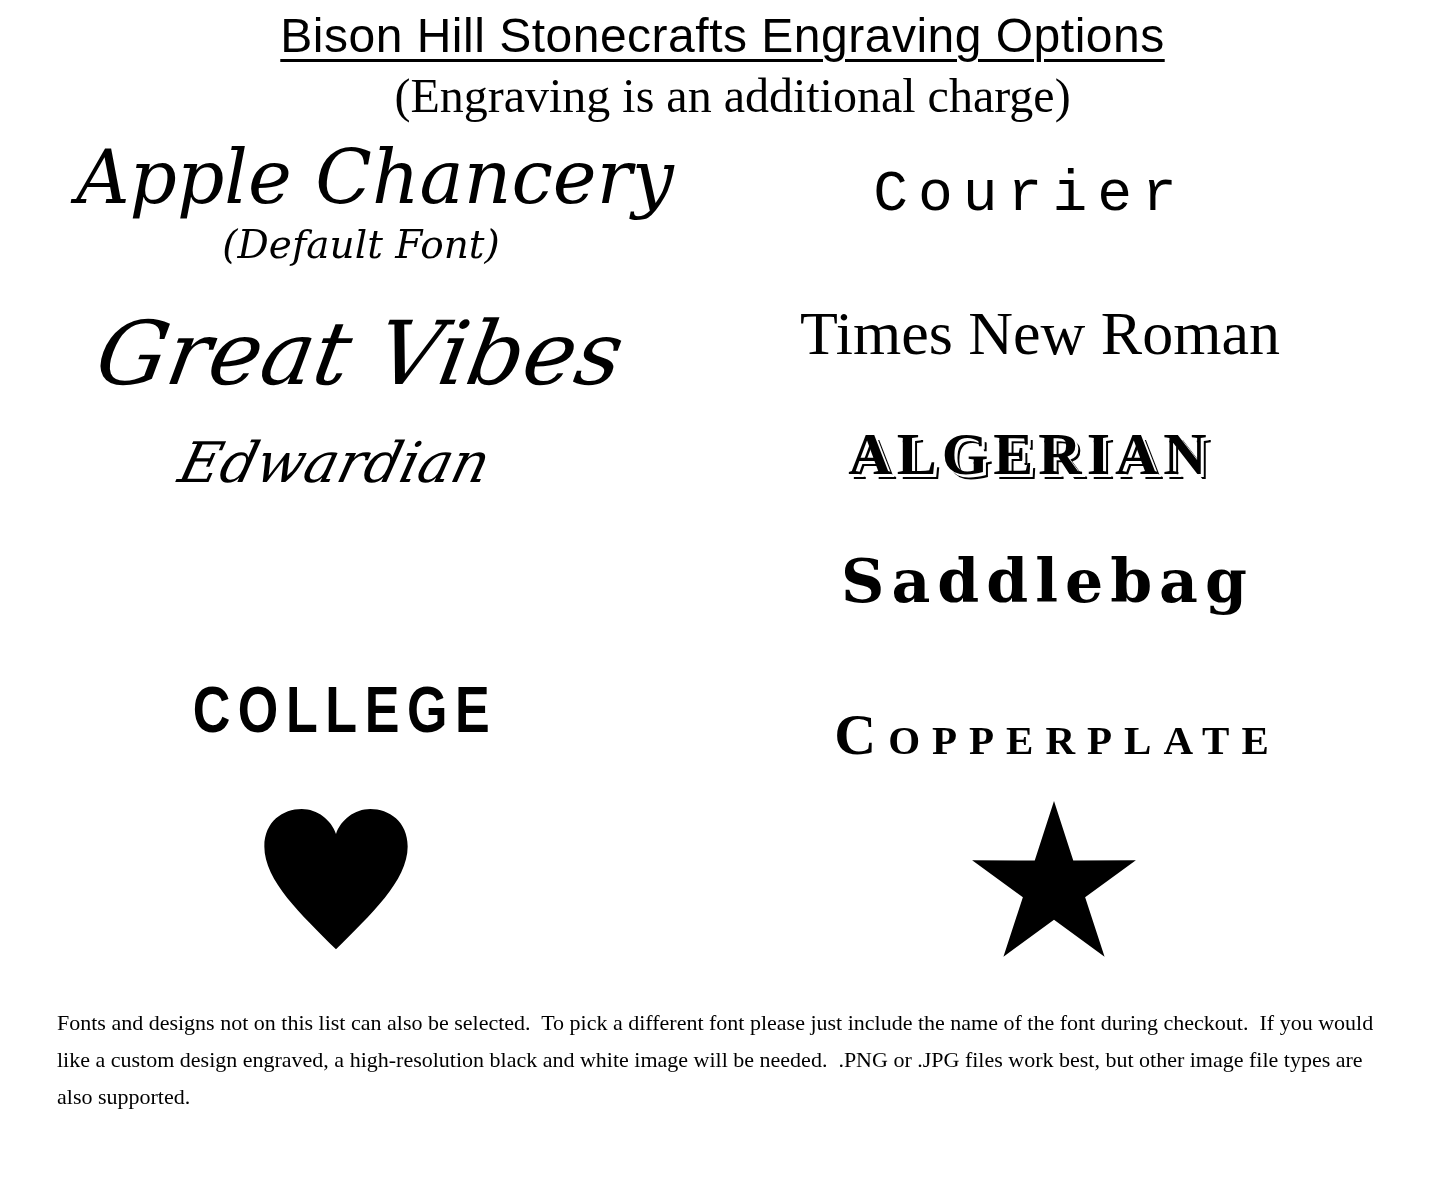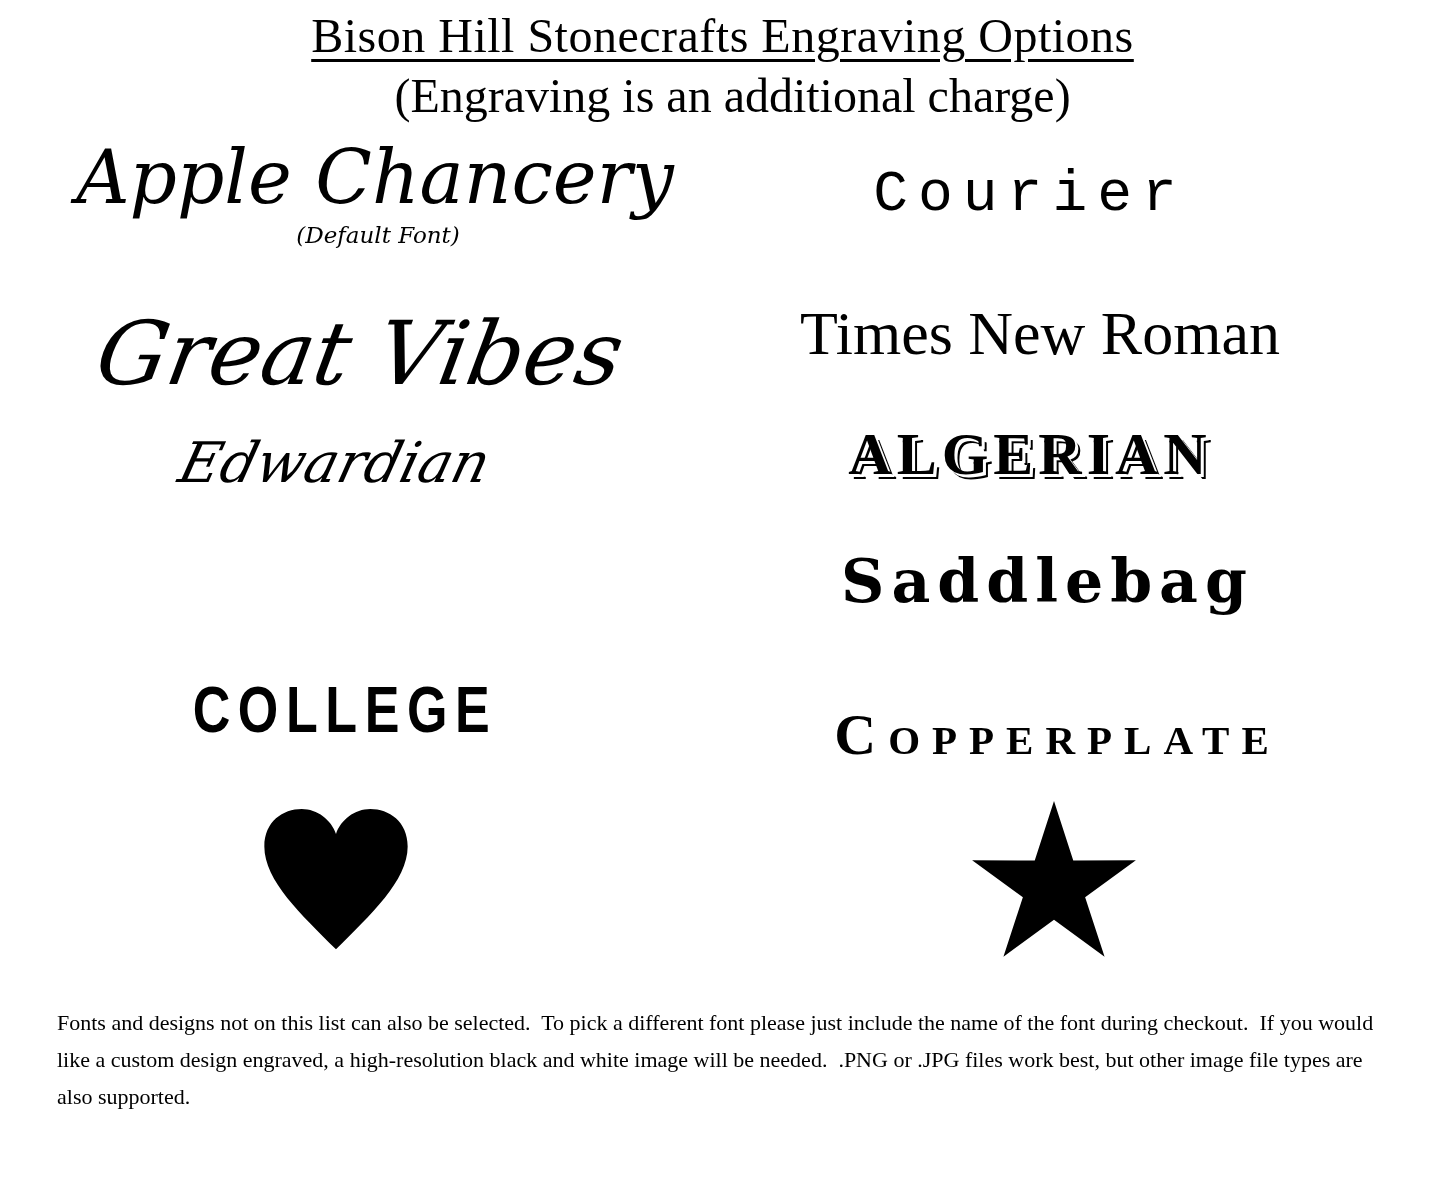--- a/index.html
+++ b/index.html
@@ -10,21 +10,21 @@
     height: 1204px;
     background: #ffffff;
     color: #000000;
     overflow: hidden;
     font-family: "Liberation Serif", serif;
   }
   .title {
     position: absolute;
     top: 8px; left: 0; width: 1445px;
     text-align: center;
-    font-family: Liberation Serif, serif;
+    font-family: Liberation Sans, sans-serif;
     font-size: 48px;
     font-weight: normal;
     text-decoration: underline;
     text-decoration-thickness: 3px;
     text-underline-offset: 7px;
     letter-spacing: 0.5px;
   }
   .subtitle {
     position: absolute;
     top: 68px; left: 0; width: 1445px;
@@ -36,24 +36,24 @@
   .sample { position: absolute; text-align: center; white-space: nowrap; }
 
   
   .apple-chancery {
     left: 70px; top: 134px; width: 610px;
     font-family: "DejaVu Serif", serif;
     font-style: italic;
     font-size: 74px;
   }
   .default-note {
-    left: 73px; top: 222px; width: 610px;
+    left: 56px; top: 222px; width: 610px;
     font-family: "DejaVu Serif", serif;
     font-style: italic;
-    font-size: 23px;
+    font-size: 39px;
   }
   .great-vibes {
     left: 50px; top: 302px; width: 620px;
     font-family: "DejaVu Serif", serif;
     font-style: italic;
     font-size: 88px;
     transform: skewX(-10deg);
   }
   .edwardian {
     left: 40px; top: 430px; width: 590px;

